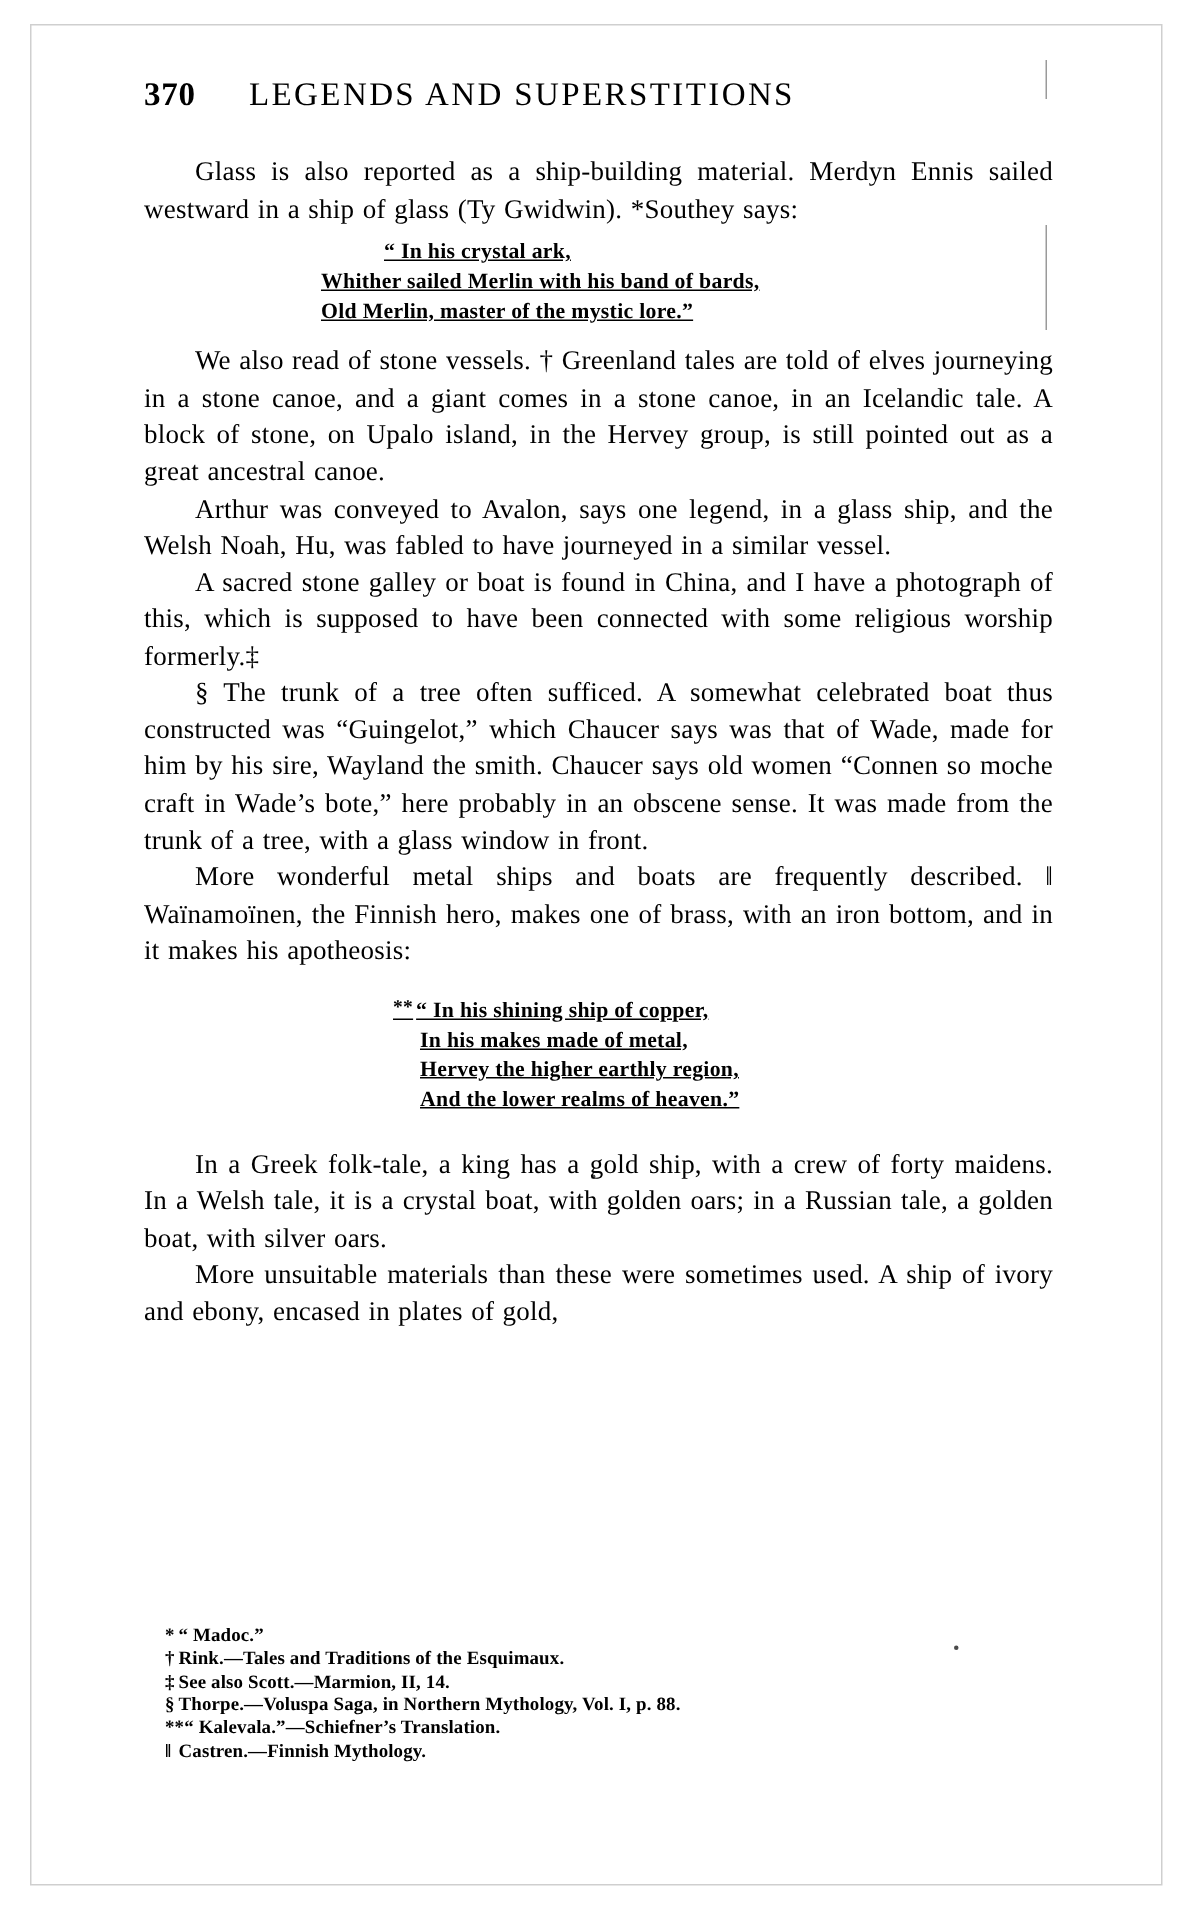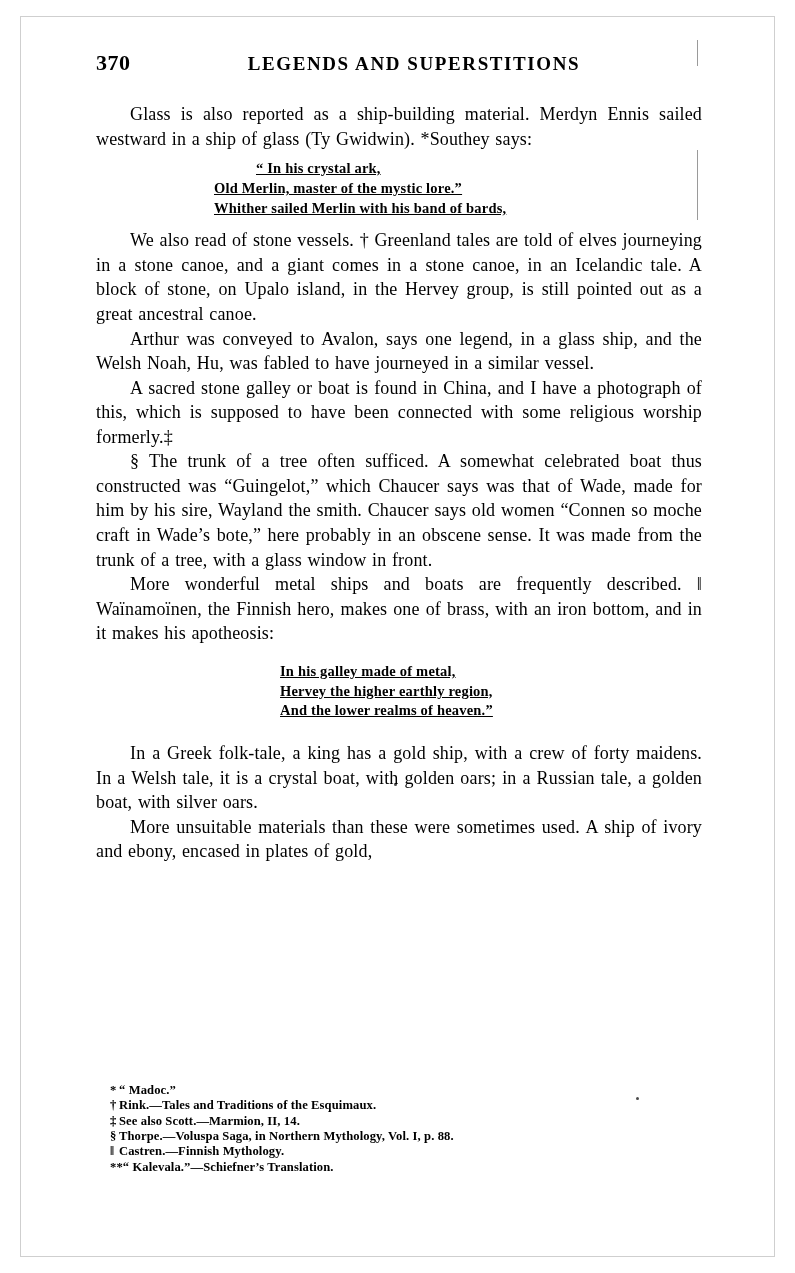--- a/index.html
+++ b/index.html
@@ -45,24 +45,24 @@
   }
   .folio {
     font-family: "Liberation Serif", serif;
     font-weight: bold;
     font-size: 22px;
     letter-spacing: 0.5px;
     width: 70px;
   }
   .running-title {
     flex: 1;
-    text-align: center;
-    font-family: "Liberation Serif", serif;
-    font-weight: bold;
-    font-size: 19px;
+    text-align: left;
+    font-family: "Liberation Serif", serif;
+    font-weight: normal;
+    font-size: 22px;
     letter-spacing: 1.6px;
     padding-right: 40px;
   }
   
   .body-text p {
     margin: 0 0 0 0;
     font-size: 18px;
     line-height: 1.365;
     text-align: justify;
     text-indent: 34px;
@@ -149,32 +149,33 @@
       <div class="folio">370</div>
       <div class="running-title">LEGENDS AND SUPERSTITIONS</div>
     </div>
 
     <div class="body-text">
 
       <p>Glass is also reported as a ship-building material. Merdyn Ennis sailed westward in a ship of glass (Ty Gwidwin). *Southey says:</p>
 
       <div class="verse v1">
         <div class="vline first">“ In his crystal ark,</div>
+        <div class="vline">Whither sailed Merlin with his band of bards,</div>
         <div class="vline">Old Merlin, master of the mystic lore.”</div>
-        <div class="vline">Whither sailed Merlin with his band of bards,</div>
       </div>
 
       <p>We also read of stone vessels. † Greenland tales are told of elves journeying in a stone canoe, and a giant comes in a stone canoe, in an Icelandic tale. A block of stone, on Upalo island, in the Hervey group, is still pointed out as a great ancestral canoe.</p>
       <p>Arthur was conveyed to Avalon, says one legend, in a glass ship, and the Welsh Noah, Hu, was fabled to have journeyed in a similar vessel.</p>
       <p>A sacred stone galley or boat is found in China, and I have a photograph of this, which is supposed to have been connected with some religious worship formerly.‡</p>
       <p>§ The trunk of a tree often sufficed. A somewhat celebrated boat thus constructed was “Guingelot,” which Chaucer says was that of Wade, made for him by his sire, Wayland the smith. Chaucer says old women “Connen so moche craft in Wade’s bote,” here probably in an obscene sense. It was made from the trunk of a tree, with a glass window in front.</p>
       <p>More wonderful metal ships and boats are frequently described. ‖ Waïnamoïnen, the Finnish hero, makes one of brass, with an iron bottom, and in it makes his apotheosis:</p>
 
       <div class="verse v2">
-        <div class="vline" style="padding-left:18px">In his galley made of metal,</div>
+        <div class="vline"><span class="vmark">**</span><span>“ In his shining ship of copper,</span></div>
+        <div class="vline" style="padding-left:18px">In his makes made of metal,</div>
         <div class="vline" style="padding-left:18px">Hervey the higher earthly region,</div>
         <div class="vline" style="padding-left:18px">And the lower realms of heaven.”</div>
       </div>
 
       <p>In a Greek folk-tale, a king has a gold ship, with a crew of forty maidens. In a Welsh tale, it is a crystal boat, with golden oars; in a Russian tale, a golden boat, with silver oars.</p>
       <p>More unsuitable materials than these were sometimes used. A ship of ivory and ebony, encased in plates of gold,</p>
 
     </div>
   </div>
 
@@ -185,20 +186,20 @@
     <div class="fn">
       <span class="fnmark">†</span><span>Rink.—Tales and Traditions of the Esquimaux.</span>
     </div>
     <div class="fn">
       <span class="fnmark">‡</span><span>See also Scott.—Marmion, II, 14.</span>
     </div>
     <div class="fn">
       <span class="fnmark">§</span><span>Thorpe.—Voluspa Saga, in Northern Mythology, Vol. I, p. 88.</span>
     </div>
     <div class="fn">
+      <span class="fnmark">**</span><span>“ Kalevala.”—Schiefner’s Translation.</span>
+    </div>
+    <div class="fn">
       <span class="fnmark">‖</span><span>Castren.—Finnish Mythology.</span>
     </div>
-    <div class="fn">
-      <span class="fnmark">**</span><span>“ Kalevala.”—Schiefner’s Translation.</span>
-    </div>
   </div>
 
 </div>
 
 </body></html>

